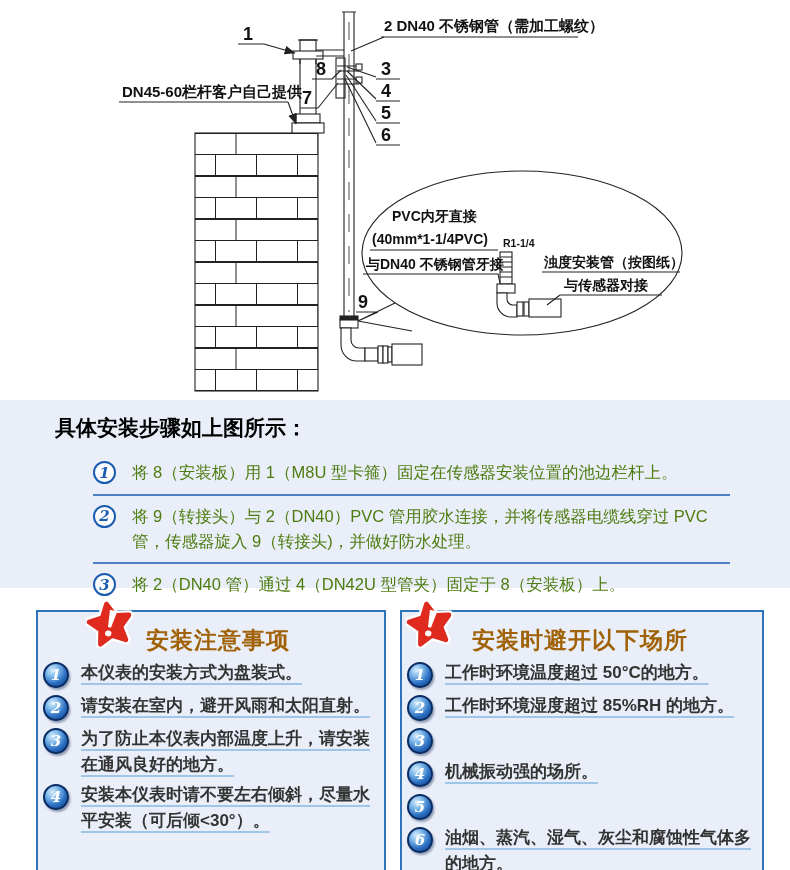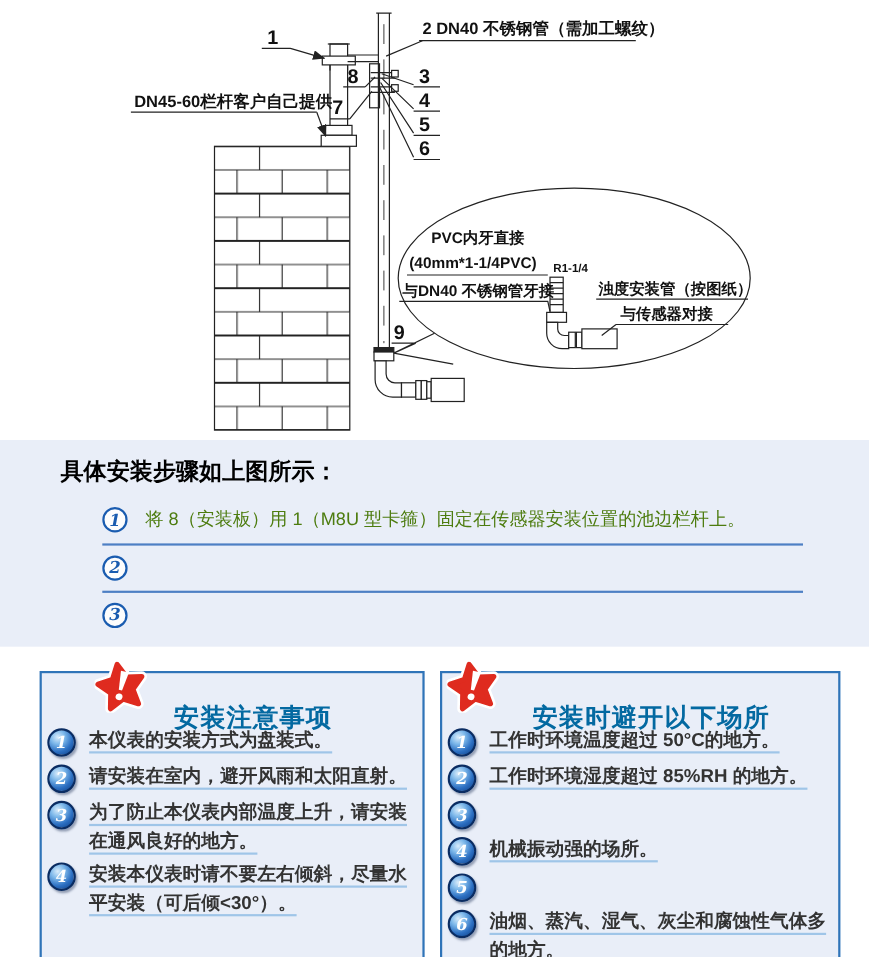--- a/index.html
+++ b/index.html
@@ -36,21 +36,21 @@
   .box{
     position:relative;border:2px solid #2f74b8;background:#e9eef8;
     box-sizing:border-box;min-height:246px;
   }
   .box--notice{width:350px;}
   .box--avoid{width:364px;}
   .box-title-row{position:relative;height:46px;}
   .star{position:absolute;top:-12px;width:48px;height:48px;}
   .box--notice .star{left:48px;}
   .box--avoid .star{left:4px;}
-  .box-title{position:absolute;top:9px;margin:16px;font-size:23px;font-weight:700;color:#0369a1;letter-spacing:1px;}
+  .box-title{position:absolute;top:9px;margin:4px;font-size:23px;font-weight:700;color:#a16207;letter-spacing:1px;}
   .box--notice .box-title{left:104px;}
   .box--avoid .box-title{left:66px;}
   .box ul{list-style:none;margin:2px 0 0 0;padding:0 8px 8px 5px;}
   .box li{display:flex;gap:12px;align-items:flex-start;margin-bottom:5px;}
   .badge{
     flex:0 0 26px;height:26px;border-radius:50%;box-sizing:border-box;
     border:2px solid #0a2c62;
     background:radial-gradient(circle at 34% 28%,#d9ecfb 0%,#7db8ea 30%,#2c6fc2 62%,#0b3a7e 100%);
     color:#fff;display:flex;align-items:center;justify-content:center;
     font:italic 700 15px "DejaVu Serif",serif;
@@ -160,23 +160,25 @@
 
 <section class="steps">
   <h2>具体安装步骤如上图所示：</h2>
   <div class="steps-list">
     <div class="step sep">
       <span class="stepnum">1</span>
       <p class="steptext">将 8（安装板）用 1（M8U 型卡箍）固定在传感器安装位置的池边栏杆上。</p>
     </div>
     <div class="step sep">
       <span class="stepnum">2</span>
+      <p class="steptext">将 9（转接头）与 2（DN40）PVC 管用胶水连接，并将传感器电缆线穿过 PVC 管，传感器旋入 9（转接头)，并做好防水处理。</p>
     </div>
     <div class="step">
       <span class="stepnum">3</span>
+      <p class="steptext">将 2（DN40 管）通过 4（DN42U 型管夹）固定于 8（安装板）上。</p>
     </div>
   </div>
 </section>
 
 <div class="boxes">
 
   <div class="box box--notice">
     <div class="box-title-row">
       <span class="star">
         <svg viewBox="0 0 50 50" width="48" height="48">

